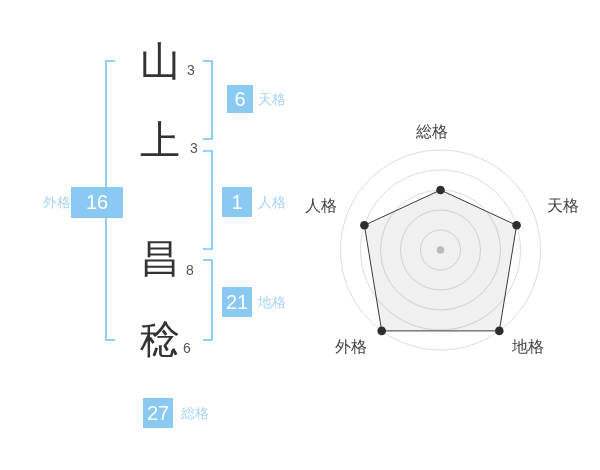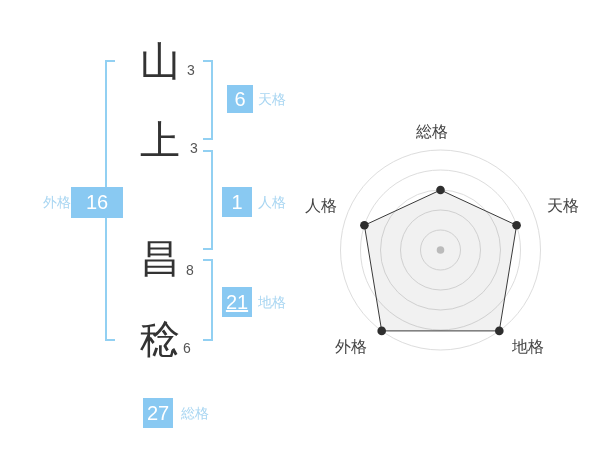--- a/index.html
+++ b/index.html
@@ -49,21 +49,21 @@
   .bracket-r2{top:150px;height:96px;}
   .bracket-r3{top:259px;height:78px;}
 
   
   .badge-box{
     position:absolute;background:var(--accent);color:#ffffff;
     font-size:20px;display:flex;align-items:center;justify-content:center;
   }
   .box-tenkaku{left:227px;top:85px;width:26px;height:28px;}
   .box-jinkaku{left:222px;top:187px;width:30px;height:30px;}
-  .box-chikaku{left:222px;top:287px;width:30px;height:30px;text-decoration:underline;}
+  .box-chikaku{left:222px;top:287px;width:30px;height:30px;}
   .box-gaikaku{left:71px;top:187px;width:52px;height:31px;}
   .box-soukaku{left:143px;top:398px;width:30px;height:30px;}
 
   .badge-label{position:absolute;color:var(--label);font-size:14px;line-height:17px;}
   .label-tenkaku{left:258px;top:91px;}
   .label-jinkaku{left:258px;top:194px;}
   .label-chikaku{left:258px;top:294px;}
   .label-gaikaku{left:43px;top:194px;}
   .label-soukaku{left:181px;top:405px;}
 

